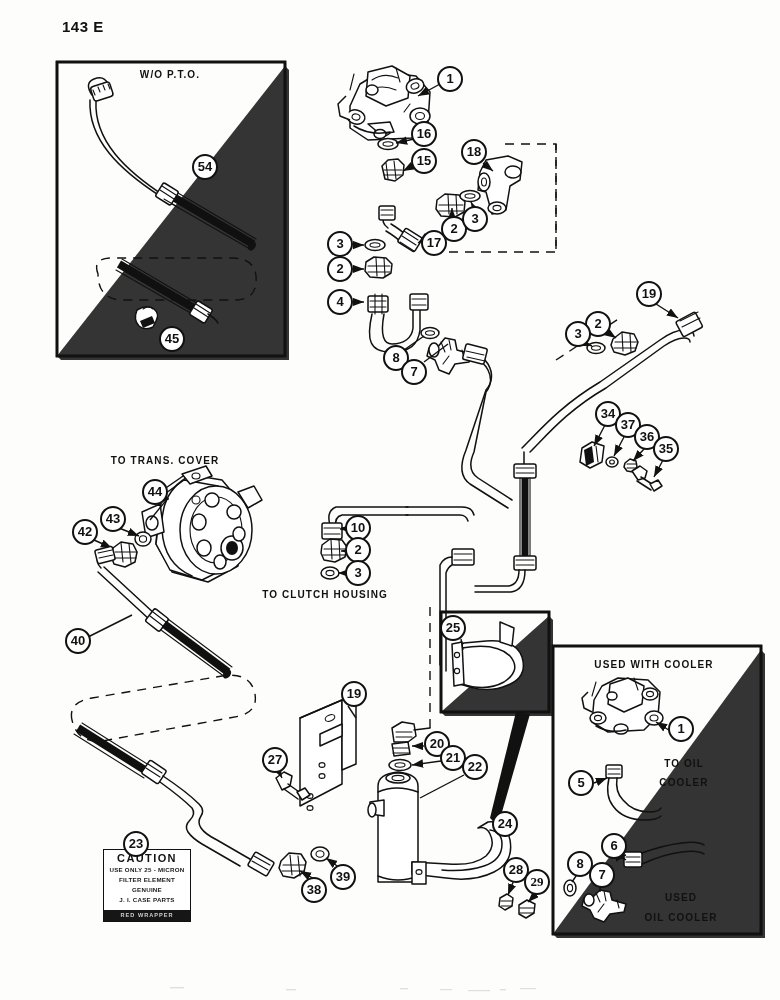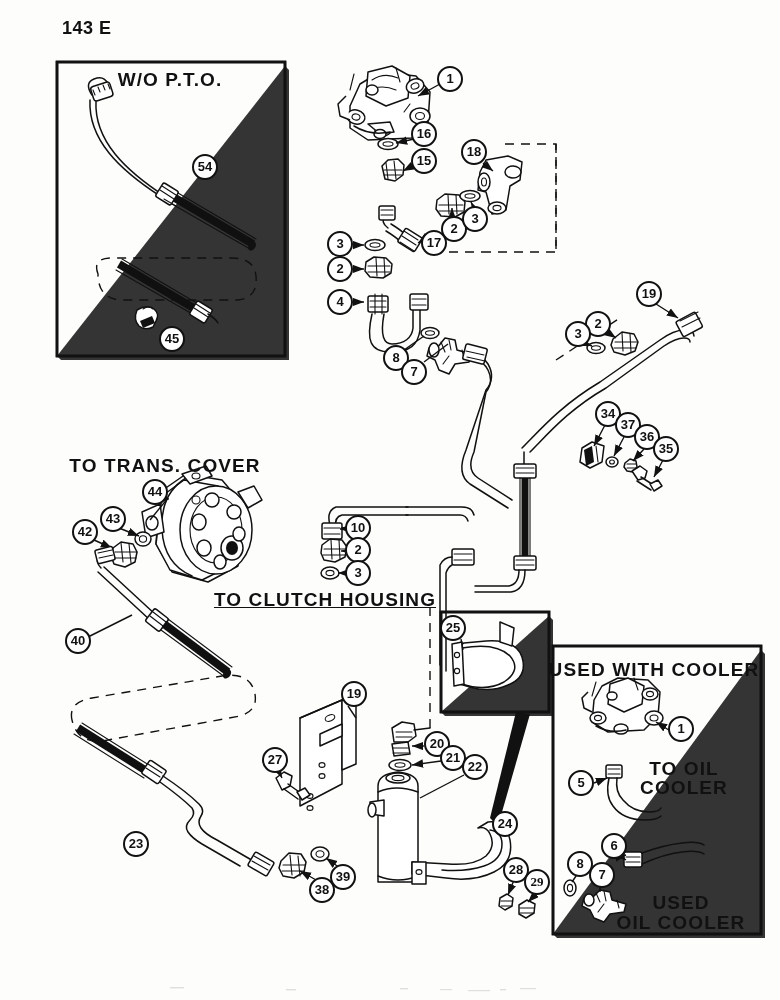--- a/index.html
+++ b/index.html
@@ -14,21 +14,21 @@
     background: #fdfdfb;
     font-family: "Liberation Sans", sans-serif;
     overflow: hidden;
   }
   #art { position: absolute; left: 0; top: 0; width: 780px; height: 1000px; }
 
   .page-num {
     position: absolute;
     left: 62px;
     top: 18px;
-    font-size: 18px;
+    font-size: 15px;
     font-weight: bold;
     letter-spacing: 0.5px;
     color: #111;
   }
 
   
   .callout {
     position: absolute;
     width: 26px;
     height: 26px;
@@ -48,21 +48,21 @@
   
   .lbl {
     position: absolute;
     font-size: 12.5px;
     font-weight: bold;
     letter-spacing: 1.1px;
     color: #111;
     white-space: nowrap;
     transform: translateX(-50%);
   }
-  .lbl.big { font-size: 19px; }
+  .lbl.big { font-size: 10px; }
 
   
   .caution {
     position: absolute;
     left: 103px;
     top: 849px;
     width: 88px;
     border: 1.6px solid #111;
     background: #fff;
     box-sizing: border-box;
@@ -570,27 +570,35 @@
       <rect x="400" y="988" width="8" height="1.4" fill="#888"></rect>
       <rect x="440" y="989" width="12" height="1.2" fill="#888"></rect>
       <rect x="468" y="990" width="22" height="1.2" fill="#888"></rect>
       <rect x="500" y="989" width="6" height="1.4" fill="#888"></rect>
       <rect x="520" y="988" width="16" height="1.2" fill="#888"></rect>
     </g>
   </svg>
 
   <div class="lbl big" style="left:170px; top:69px;">W/O P.T.O.</div>
   <div class="lbl big" style="left:165px; top:455px;">TO TRANS. COVER</div>
-  <div class="lbl big" style="left:325px; top:589px;text-decoration:underline;">TO CLUTCH HOUSING</div>
+  <div class="lbl big" style="left:325px; top:589px;">TO CLUTCH HOUSING</div>
   <div class="lbl big" style="left:654px; top:659px;">USED WITH COOLER</div>
   <div class="lbl big" style="left:684px; top:758px;">TO OIL</div>
   <div class="lbl big" style="left:684px; top:777px;">COOLER</div>
   <div class="lbl big" style="left:681px; top:892px;">USED</div>
   <div class="lbl big" style="left:681px; top:912px;">OIL COOLER</div>
 
+  <div class="caution">
+    <div class="ct-title">CAUTION</div>
+    <div class="ct-line">USE ONLY 25 - MICRON</div>
+    <div class="ct-line">FILTER ELEMENT</div>
+    <div class="ct-line">GENUINE</div>
+    <div class="ct-line">J. I. CASE PARTS</div>
+    <div class="ct-band">RED WRAPPER</div>
+  </div>
 
   <div id="callout-layer">
       <div class="callout" style="left: 450px; top: 79px;">1</div>
       <div class="callout" style="left: 424px; top: 134px;">16</div>
       <div class="callout" style="left: 424px; top: 161px;">15</div>
       <div class="callout" style="left: 474px; top: 152px;">18</div>
       <div class="callout" style="left: 454px; top: 229px;">2</div>
       <div class="callout" style="left: 475px; top: 219px;">3</div>
       <div class="callout" style="left: 434px; top: 243px;">17</div>
       <div class="callout" style="left: 340px; top: 244px;">3</div>
@@ -614,21 +622,21 @@
       <div class="callout" style="left: 78px; top: 641px;">40</div>
       <div class="callout" style="left: 453px; top: 628px;">25</div>
       <div class="callout" style="left: 354px; top: 694px;">19</div>
       <div class="callout" style="left: 275px; top: 760px;">27</div>
       <div class="callout" style="left: 437px; top: 744px;">20</div>
       <div class="callout" style="left: 453px; top: 758px;">21</div>
       <div class="callout" style="left: 475px; top: 767px;">22</div>
       <div class="callout" style="left: 505px; top: 824px;">24</div>
       <div class="callout" style="left: 516px; top: 870px;">28</div>
       <div class="callout" style="left: 537px; top: 882px; font-family: Liberation Serif, serif;">29</div>
-      <div class="callout" style="left: 322px; top: 890px;">38</div>
+      <div class="callout" style="left: 314px; top: 890px;">38</div>
       <div class="callout" style="left: 343px; top: 877px;">39</div>
       <div class="callout" style="left: 136px; top: 844px;">23</div>
       <div class="callout" style="left: 205px; top: 167px;">54</div>
       <div class="callout" style="left: 172px; top: 339px;">45</div>
       <div class="callout" style="left: 681px; top: 729px;">1</div>
       <div class="callout" style="left: 581px; top: 783px;">5</div>
       <div class="callout" style="left: 614px; top: 846px;">6</div>
       <div class="callout" style="left: 580px; top: 864px;">8</div>
       <div class="callout" style="left: 602px; top: 875px;">7</div>
     </div>

